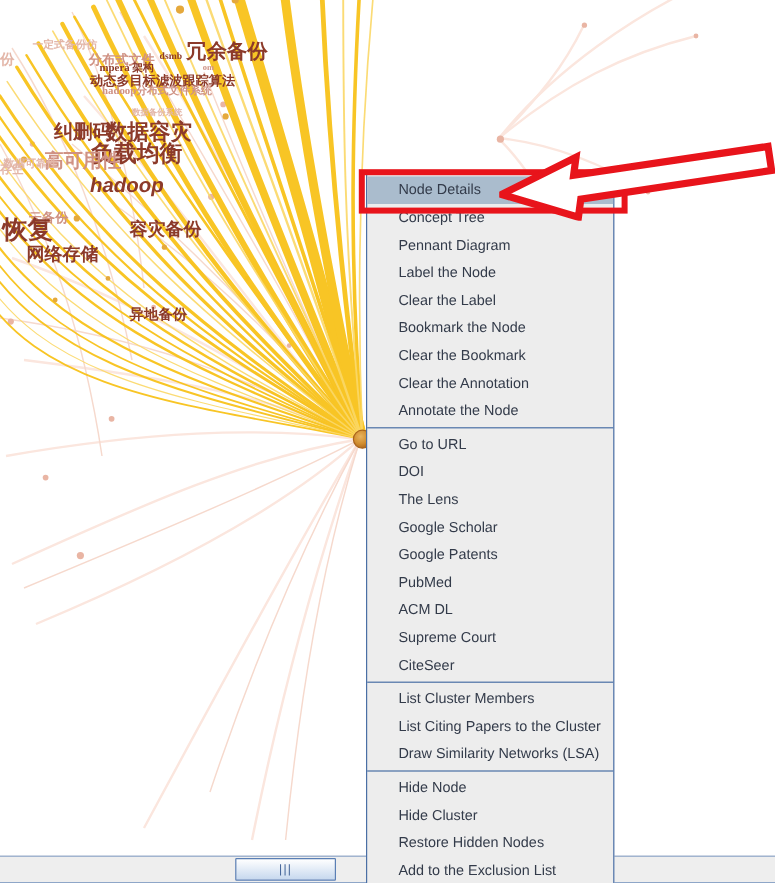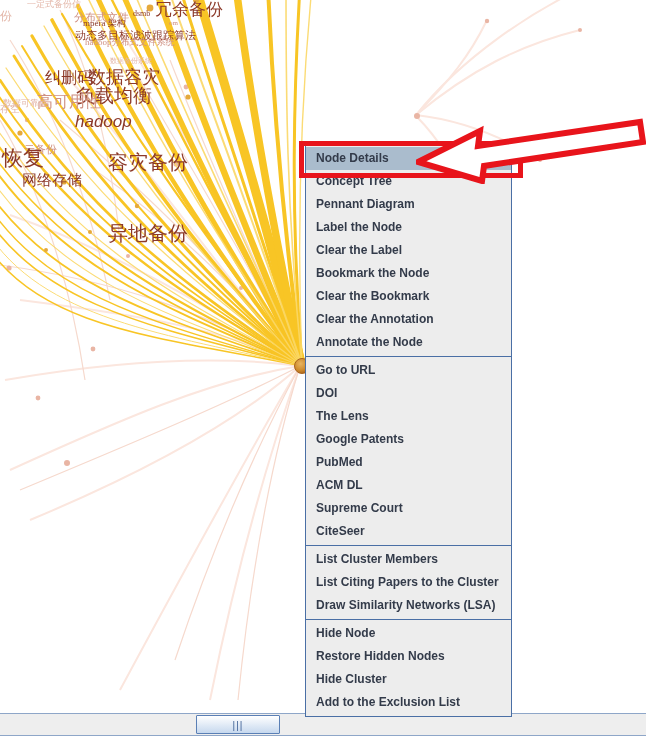--- a/index.html
+++ b/index.html
@@ -6,37 +6,37 @@
   body{
     width:646px;height:736px;overflow:hidden;position:relative;
     background:#ffffff;
     font-family:"Liberation Sans", sans-serif;
   }
   #root{position:absolute;inset:0;width:646px;height:736px;overflow:hidden;background:#fff;}
 
   
   #viz{position:absolute;left:0;top:0;width:646px;height:713px;background:#fff;overflow:hidden;}
   #viz svg{position:absolute;left:0;top:0;}
-  .vlabel{position:absolute;white-space:nowrap;color:#8c3a2a;font-family:"Liberation Serif",serif;font-weight:normal;line-height:1;}
+  .vlabel{position:absolute;white-space:nowrap;color:#8c3a2a;font-family:"Liberation Serif",serif;font-weight:bold;line-height:1;margin-top:33px;}
   .vlabel.faint{color:#e3b6a8;}
   .vlabel.mid{color:#cf9183;}
   .vlabel.ital{font-style:italic;font-family:"Liberation Sans",sans-serif;}
 
   
   #scrollstrip{position:absolute;left:0;top:713px;width:646px;height:23px;background:#eeeeee;border-top:1px solid #8ea6c8;border-bottom:1px solid #8ea6c8;box-sizing:border-box;}
   #hthumb{position:absolute;left:196px;top:1px;width:84px;height:19px;
     background:linear-gradient(to bottom,#ffffff,#c6d8ee);
     border:1px solid #5a7fb5;box-sizing:border-box;border-radius:1px;}
   #hthumb .grip{position:absolute;left:50%;top:50%;transform:translate(-50%,-50%);color:#3c5f94;font-size:10px;letter-spacing:1px;font-family:"Liberation Sans",sans-serif;}
 
   
   #ctxmenu{position:absolute;left:305px;top:144px;width:207px;
     background:#ededed;border:1px solid #4a6fa5;box-sizing:border-box;
     padding-top:2px;padding-bottom:2px;}
-  .mi{height:23px;line-height:23px;padding-left:10px;font-size:12px;font-weight:bold;color:#333b4a;
+  .mi{height:23px;line-height:23px;padding-left:26px;font-size:12px;font-weight:normal;color:#333b4a;
       font-family:"Liberation Sans",sans-serif;white-space:nowrap;cursor:default;box-sizing:border-box;}
   .mi.sel{background:#aabccd;}
   .msep{height:1px;background:#4a6fa5;margin:2px 0;}
 
   
   #hlbox{position:absolute;left:299px;top:141px;width:224px;height:37px;
     border:5px solid #e8141b;box-sizing:border-box;pointer-events:none;}
   #arrow{position:absolute;left:416px;top:118px;pointer-events:none;}
 </style>
 </head>
@@ -172,23 +172,23 @@
         <div class="vlabel faint" style="left: 110px; top: 58px; font-size: 7px;">数据备份系统</div>
         <div class="vlabel" style="left: 45px; top: 70px; font-size: 16px;">纠删码</div>
         <div class="vlabel" style="left: 88px; top: 68px; font-size: 18px; text-align: right;">数据容灾</div>
         <div class="vlabel" style="left: 76px; top: 86px; font-size: 19px;">负载均衡</div>
         <div class="vlabel mid" style="left: 37px; top: 94px; font-size: 16px;">高可用性</div>
         <div class="vlabel faint" style="left: 3px; top: 99px; font-size: 9px;">数据可靠性</div>
         <div class="vlabel faint" style="left: 0px; top: 104px; font-size: 10px;">存空</div>
         <div class="vlabel ital" style="left: 75px; top: 113px; font-size: 17px;">hadoop</div>
         <div class="vlabel mid" style="left: 24px; top: 144px; font-size: 11px;">云备份</div>
         <div class="vlabel" style="left: 2px; top: 148px; font-size: 21px;">恢复</div>
-        <div class="vlabel" style="left: 74px; top: 152px; font-size: 20px; padding-left: 34px;">容灾备份</div>
+        <div class="vlabel" style="left: 74px; top: 152px; font-size: 15px; padding-left: 34px;">容灾备份</div>
         <div class="vlabel" style="left: 22px; top: 173px; font-size: 15px;">网络存储</div>
-        <div class="vlabel" style="left: 108px; top: 223px; font-size: 20px;">异地备份</div>
+        <div class="vlabel" style="left: 108px; top: 223px; font-size: 12px;">异地备份</div>
       </div>
   </div>
 
   <div id="scrollstrip">
     <div id="hthumb">
       <span class="grip">|||</span>
     </div>
   </div>
 
   <div id="ctxmenu">
@@ -198,33 +198,34 @@
       <div class="mi">Label the Node</div>
       <div class="mi">Clear the Label</div>
       <div class="mi">Bookmark the Node</div>
       <div class="mi">Clear the Bookmark</div>
       <div class="mi">Clear the Annotation</div>
       <div class="mi">Annotate the Node</div>
       <div class="msep"></div>
       <div class="mi">Go to URL</div>
       <div class="mi">DOI</div>
       <div class="mi">The Lens</div>
+      <div class="mi">Google Scholar</div>
       <div class="mi">Google Patents</div>
       <div class="mi">PubMed</div>
       <div class="mi">ACM DL</div>
       <div class="mi">Supreme Court</div>
       <div class="mi">CiteSeer</div>
       <div class="msep"></div>
       <div class="mi">List Cluster Members</div>
       <div class="mi">List Citing Papers to the Cluster</div>
       <div class="mi">Draw Similarity Networks (LSA)</div>
       <div class="msep"></div>
       <div class="mi">Hide Node</div>
+      <div class="mi">Hide Cluster</div>
       <div class="mi">Restore Hidden Nodes</div>
-      <div class="mi">Hide Cluster</div>
       <div class="mi">Add to the Exclusion List</div>
     </div>
 
   <div id="hlbox"></div>
 
   <svg id="arrow" width="230" height="66" viewBox="0 0 230 66">
     <polygon points="2,44 64,13 62,28 224,4 227,24 68,48 66,63" fill="#ffffff" stroke="#e8141b" stroke-width="6" stroke-linejoin="miter"></polygon>
   </svg>
 
 </div>

